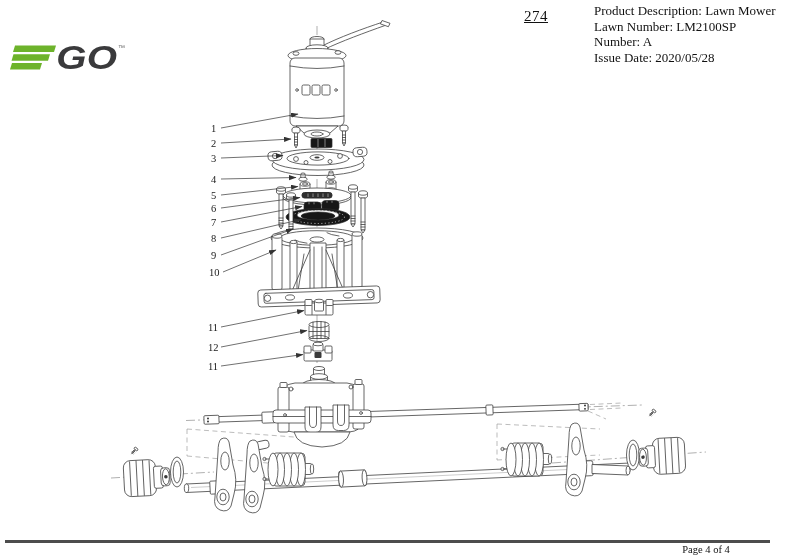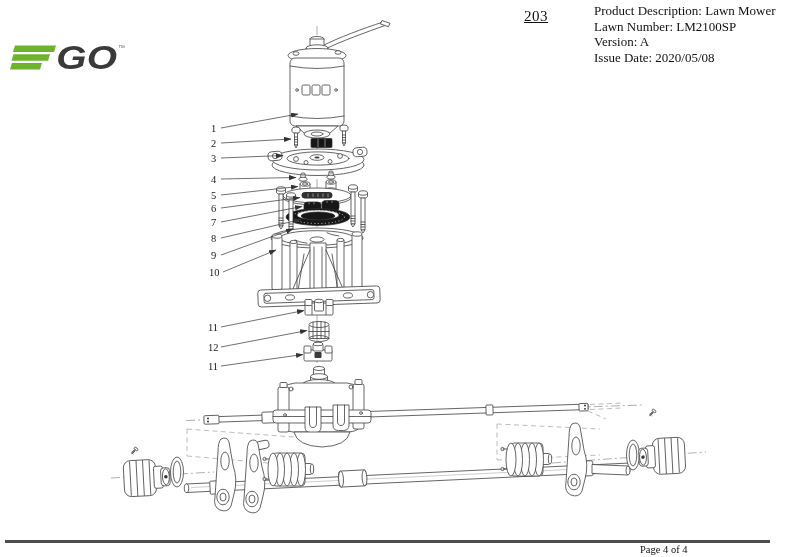--- a/index.html
+++ b/index.html
@@ -3,21 +3,21 @@
 <meta charset="utf-8">
 <style>
   html,body{margin:0;padding:0;background:#fff;}
   .page{position:relative;width:800px;height:557px;background:#ffffff;overflow:hidden;
         font-family:"Liberation Serif",serif;color:#111;}
   .logo-box{position:absolute;left:8px;top:28px;width:132px;height:52px;}
   .page-num{position:absolute;left:516px;top:8px;width:40px;text-align:center;
             font-size:15px;text-decoration:underline;letter-spacing:.5px;}
   .info-block{position:absolute;left:594px;top:3px;width:200px;font-size:13px;line-height:15.6px;}
   .footer-bar{position:absolute;left:5px;top:540px;width:765px;height:3px;background:#4d4d4d;}
-  .footer-label{position:absolute;left:640px;top:544px;width:132px;text-align:left;font-size:10.5px;}
+  .footer-label{position:absolute;left:640px;top:544px;width:132px;text-align:center;font-size:10.5px;}
   .diagram-svg{position:absolute;left:0;top:0;}
   
   .ln{stroke:#3f3f3f;stroke-width:.8;fill:none;stroke-linecap:round;stroke-linejoin:round;}
   .wf{stroke:#3f3f3f;stroke-width:.8;fill:#ffffff;stroke-linejoin:round;}
   .kf{stroke:#2a2a2a;stroke-width:.7;fill:#171717;}
   .thin{stroke:#9a9a9a;stroke-width:.5;fill:none;}
   .wh{stroke:#c9c9c9;stroke-width:.6;fill:none;}
   .dash{stroke:#8f8f8f;stroke-width:.6;fill:none;stroke-dasharray:5 3.5;}
   .dashdot{stroke:#7a7a7a;stroke-width:.6;fill:none;stroke-dasharray:9 3 2 3;}
   .leader{stroke:#333;stroke-width:.7;fill:none;}
@@ -34,27 +34,27 @@
   <div class="logo-box">
     <svg width="132" height="52" viewBox="0 0 132 52">
       <path d="M7,17.5 L48,17.5 L46,24 L5,24 Z" fill="#6db32b"></path>
       <path d="M5.5,26.2 L42,26.2 L40,32.7 L3.5,32.7 Z" fill="#6db32b"></path>
       <path d="M4,34.9 L34,34.9 L32,41.4 L2,41.4 Z" fill="#6db32b"></path>
       <text class="logo-go" x="41" y="41.5" transform="scale(1.18 1)" fill="#3a3a3c">GO</text>
       <text class="logo-tm" x="110" y="22" fill="#6a6a6a">™</text>
     </svg>
   </div>
 
-  <div class="page-num">203</div>
+  <div class="page-num">274</div>
 
   <div class="info-block">
     <div>Product Description: Lawn Mower</div>
     <div>Lawn Number: LM2100SP</div>
-    <div>Version: A</div>
-    <div>Issue Date: 2020/05/08</div>
+    <div>Number: A</div>
+    <div>Issue Date: 2020/05/28</div>
   </div>
 
   <svg class="diagram-svg" width="800" height="557" viewBox="0 0 800 557">
     <defs>
       <marker id="arw" markerWidth="8" markerHeight="6" refX="7" refY="2.6" orient="auto" markerUnits="userSpaceOnUse">
         <path d="M0,0 L7.5,2.6 L0,5.2 Z" fill="#333"></path>
       </marker>
       <g id="screw2">
         <ellipse class="wf" cx="0" cy="0" rx="4" ry="2"></ellipse>
         <path class="wf" d="M-4,0 v2.3 a4,2 0 0 0 8,0 V0"></path>

